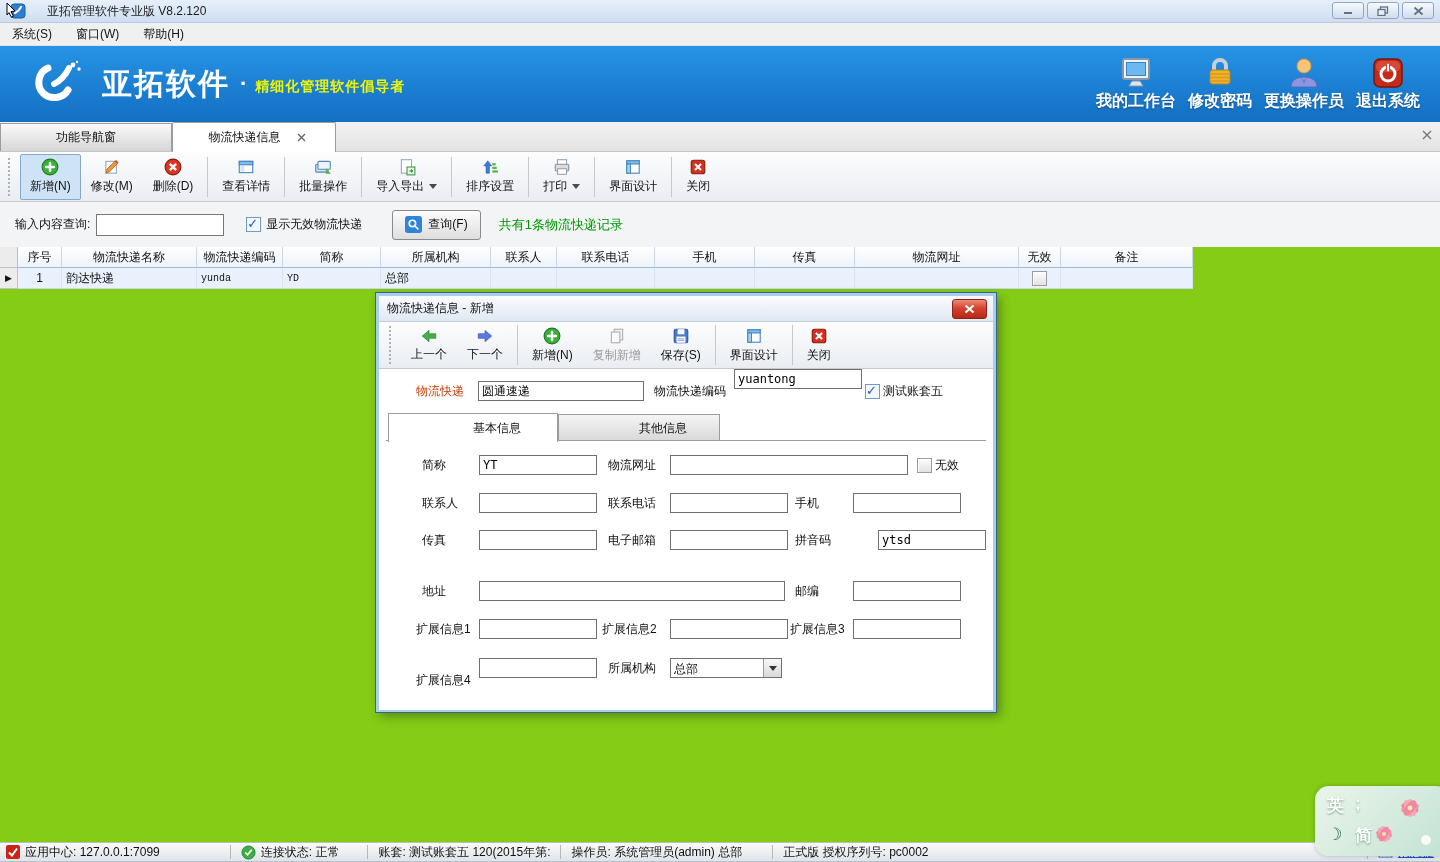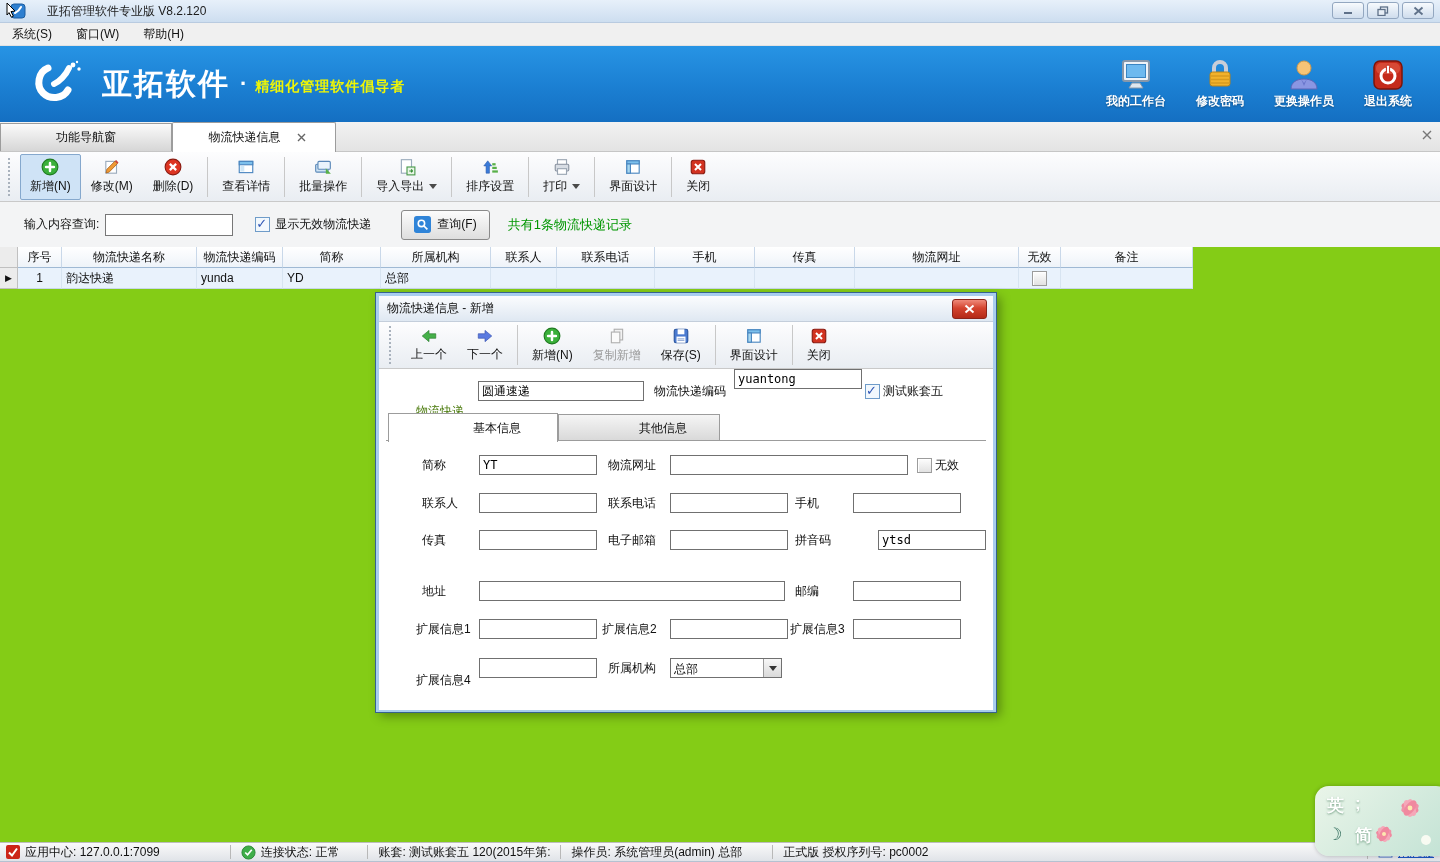--- a/index.html
+++ b/index.html
@@ -18,21 +18,21 @@
   .menuitem{padding:0 12px;height:100%;display:flex;align-items:center;}
   
   .banner{height:76px;background:linear-gradient(180deg,#2794e4 0%,#1b7fd2 55%,#146fc2 100%);
     display:flex;align-items:center;}
   .brandwrap{display:flex;align-items:center;margin-left:30px;}
   .brand{color:#fff;font-size:30px;font-weight:bold;letter-spacing:2px;margin-left:10px;}
   .branddot{color:#fff;font-size:22px;font-weight:bold;margin:0 8px 0 10px;}
   .slogan{color:#eef506;font-size:14px;font-weight:bold;letter-spacing:1px;padding-top:6px;}
   .banner-actions{margin-left:auto;display:flex;padding-right:10px;}
   .baction{width:84px;display:flex;flex-direction:column;align-items:center;color:#fff;cursor:pointer;}
-  .baction .blabel{font-size:12px;font-weight:bold;margin-top:2px;white-space:nowrap;text-shadow:0 1px 2px rgba(0,0,0,.35);}
+  .baction .blabel{font-size:16px;font-weight:bold;margin-top:2px;white-space:nowrap;text-shadow:0 1px 2px rgba(0,0,0,.35);}
   
   .tabstrip{height:29px;background:linear-gradient(#f2f2f2,#e3e3e3);display:flex;align-items:flex-end;
     border-bottom:1px solid #c6c6c6;position:relative;}
   .tab{height:27px;display:flex;align-items:center;justify-content:center;border:1px solid #9c9c9c;border-bottom:none;}
   .tab.inactive{width:170px;background:linear-gradient(#fafafa,#d6d6d6);}
   .tab.active{width:162px;background:#fff;margin-bottom:-1px;height:29px;border-top-left-radius:2px;border-top-right-radius:2px;}
   .tab .tlabel{padding:0 6px;}
   .tabx{margin-left:10px;display:flex;align-items:center;}
   .strip-close{position:absolute;right:8px;top:7px;}
   
@@ -42,57 +42,57 @@
   .tbtn{display:flex;flex-direction:column;align-items:center;justify-content:center;height:44px;
     padding:0 9px;border:1px solid transparent;border-radius:2px;white-space:nowrap;cursor:pointer;}
   .tbtn svg{margin-bottom:2px;}
   .tbtn.activebtn{background:#cfe3f6;border-color:#85a8cd;}
   .tbtn.disabled{color:#9a9a9a;}
   .tsep{width:1px;height:40px;background:#c8c8c8;margin:0 4px;}
   .droparrow{display:inline-block;width:0;height:0;border-left:4px solid transparent;border-right:4px solid transparent;
     border-top:5px solid #4a4a4a;margin-left:5px;align-self:center;}
   .tbtn .btnrow{display:flex;align-items:center;}
   
-  .filterbar{height:45px;background:#f3f4f5;display:flex;align-items:center;padding-left:24px;}
+  .filterbar{height:45px;background:#f3f4f5;display:flex;align-items:center;padding-left:15px;}
   .filterbar input{width:120px;height:20px;border:1px solid #777;padding:0 3px;font-family:inherit;}
   .chk{width:13px;height:13px;background:#fff;border:1px solid #8a8a8a;position:relative;display:inline-block;flex:0 0 auto;}
   .chk.checked{background:#f2f8fd;border-color:#6f9cc9;}
   .chk.checked::after{content:"✓";position:absolute;left:0px;top:-2px;font-size:13px;font-weight:bold;color:#2f56b5;}
   .chk3d{width:13px;height:13px;border:1px solid #9c9c9c;background:linear-gradient(#fdfdfd,#e2e2e2);
     box-shadow:inset 1px 1px 0 #fff;display:inline-block;}
   .searchbtn{margin-left:30px;height:28px;display:flex;align-items:center;gap:6px;padding:0 12px;
     border:1px solid #8a8a8a;border-radius:3px;background:linear-gradient(#fcfcfc,#dedede);cursor:pointer;}
   .counttext{margin-left:18px;color:#009600;font-size:13px;}
   
   .gridzone{height:595px;background:#84cc16;position:relative;}
   .gridhead,.gridrow{display:flex;}
   .hcell{height:21px;border-right:1px solid #c9d8e9;border-bottom:1px solid #9fb9d4;
     background:linear-gradient(#ffffff,#eef3f9);display:flex;align-items:center;justify-content:center;}
   .indcell{width:17px;background:#ececec;border-right:1px solid #c0c0c0;border-bottom:1px solid #c0c0c0;
     display:flex;align-items:center;justify-content:center;}
   .rcell{height:21px;border-right:1px solid #d7e4f1;border-bottom:1px solid #c8d8e8;background:#e9f2fc;
     display:flex;align-items:center;padding:0 4px;box-sizing:border-box;overflow:hidden;}
   .rcell.center{justify-content:center;padding:0;}
-  .mono{font-family:Liberation Sans, sans-serif;font-size:12px;}
+  .mono{font-family:Liberation Mono, monospace;font-size:10px;}
   .c0{width:44px}.c1{width:135px}.c2{width:86px}.c3{width:98px}.c4{width:110px}.c5{width:66px}
   .c6{width:98px}.c7{width:100px}.c8{width:100px}.c9{width:164px}.c10{width:42px}.c11{width:132px}
   .hcell,.rcell{box-sizing:border-box;flex:0 0 auto;}
   .rowind{font-size:9px;color:#111;}
   
   .dialog{position:absolute;left:376px;top:293px;width:614px;height:413px;background:#fff;
     border:3px solid #a8cdee;outline:1px solid #36628f;box-shadow:4px 4px 10px rgba(0,0,0,.35);z-index:20;}
   .dlg-title{height:25px;background:linear-gradient(#fbfcfe,#dfe8f2);border-bottom:1px solid #c4cedb;
     display:flex;align-items:center;padding-left:8px;position:relative;}
   .dlg-close{position:absolute;right:6px;top:3px;width:33px;height:18px;border:1px solid #8c241a;border-radius:3px;
     background:linear-gradient(#ef8a7a,#d4442f 45%,#b42a18);display:flex;align-items:center;justify-content:center;cursor:pointer;}
   .dlg-toolbar{height:46px;background:linear-gradient(#fdfdfe,#e9edf2);border-bottom:1px solid #c9c9c9;
     display:flex;align-items:center;padding-left:8px;}
   .dlg-body{position:relative;height:341px;background:#fff;}
   .flabel{position:absolute;white-space:nowrap;line-height:20px;}
-  .flabel.req{color:#4d7c0f;margin-top:20px;}
+  .flabel.req{color:#c2410c;}
   .finput{position:absolute;height:18px;border:1px solid #707070;padding:0 3px;font-family:"DejaVu Sans Mono",monospace;font-size:12px;}
   .finput.cjk{font-family:"Liberation Sans","DejaVu Sans",sans-serif;}
   .dlg-tabs{position:absolute;left:0;top:44px;width:100%;height:28px;display:flex;align-items:flex-end;padding-left:9px;box-sizing:border-box;}
   .dtab{height:26px;display:flex;align-items:center;justify-content:center;border:1px solid #9c9c9c;border-bottom:none;padding-left:48px;}
   .dtab.active{width:120px;background:#fff;margin-bottom:-1px;height:28px;z-index:2;}
   .dtab.inactive{width:112px;background:linear-gradient(#f5f5f5,#d8d8d8);}
   .dlg-panel{position:absolute;left:7px;top:71px;width:600px;height:263px;border-top:1px solid #9c9c9c;background:#fff;}
   .ddrop{position:absolute;height:20px;box-sizing:border-box;border:1px solid #707070;background:#fff;display:flex;}
   .ddrop .dval{flex:1;padding:2px 3px;}
   .ddrop .dbtn{width:17px;border-left:1px solid #9a9a9a;background:linear-gradient(#f7f7f7,#d9d9d9);

